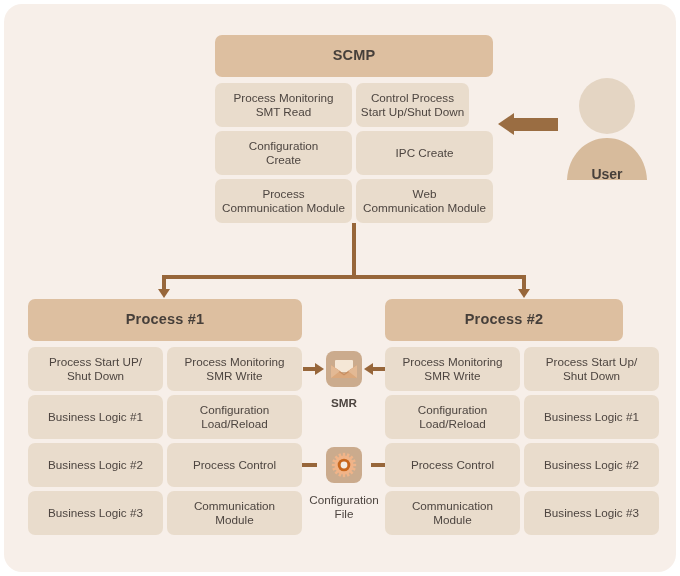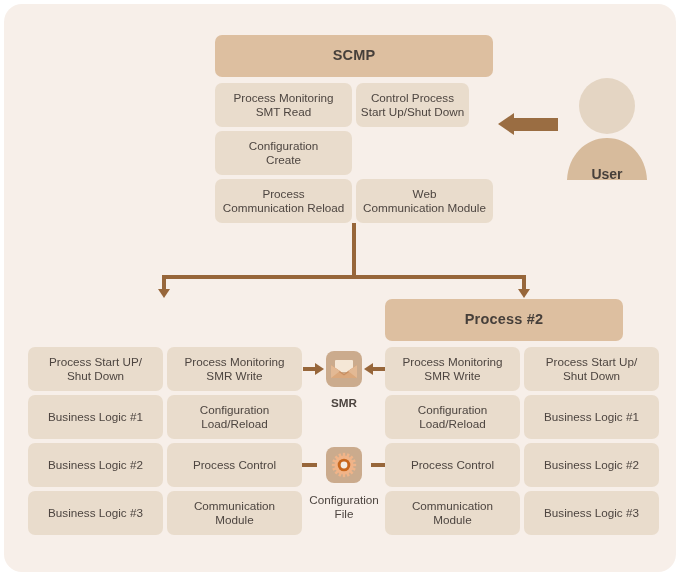--- a/index.html
+++ b/index.html
@@ -147,24 +147,27 @@
   </div>
   <div class="node node-sub" style="left:352px; top:79px; width:113px; height:44px;">
     <span>Control Process
 Start Up/Shut Down</span>
   </div>
 
   <div class="node node-sub" style="left:211px; top:127px; width:137px; height:44px;">
     <span>Configuration
 Create</span>
   </div>
+  <div class="node node-sub" style="left:352px; top:127px; width:137px; height:44px;">
+    <span>IPC Create</span>
+  </div>
 
   <div class="node node-sub" style="left:211px; top:175px; width:137px; height:44px;">
     <span>Process
-Communication Reload</span>
+Communication Module</span>
   </div>
   <div class="node node-sub" style="left:352px; top:175px; width:137px; height:44px;">
     <span>Web
 Communication Module</span>
   </div>
 
   <svg id="user-actor" viewBox="0 0 86 110">
     <circle cx="43" cy="30" r="28" fill="#e4d5c3"></circle>
     <path d="M43 62 C 65 62 82 80 83 104 L 3 104 C 4 80 21 62 43 62 Z" fill="#d7bb9c"></path>
   </svg>
@@ -173,20 +176,23 @@
   <div class="conn conn-h" style="left:510px; top:114px; width:44px; height:13px; background:#9a6d42;"></div>
   <div class="arrowhead arrow-left-big" style="left:494px; top:109px;"></div>
 
   <div class="conn conn-v" style="left:348px; top:219px; width:4px; height:55px;"></div>
   <div class="conn conn-h" style="left:158px; top:271px; width:364px; height:4px;"></div>
   <div class="conn conn-v" style="left:158px; top:271px; width:4px; height:18px;"></div>
   <div class="arrowhead arrow-down" style="left:154px; top:285px;"></div>
   <div class="conn conn-v" style="left:518px; top:271px; width:4px; height:18px;"></div>
   <div class="arrowhead arrow-down" style="left:514px; top:285px;"></div>
 
+  <div class="node node-header" style="left:24px; top:295px; width:274px; height:42px;">
+    <span>Process #1</span>
+  </div>
 
   <div class="node node-sub" style="left:24px; top:343px; width:135px; height:44px;">
     <span>Process Start UP/
 Shut Down</span>
   </div>
   <div class="node node-sub" style="left:163px; top:343px; width:135px; height:44px;">
     <span>Process Monitoring
 SMR Write</span>
   </div>
 

